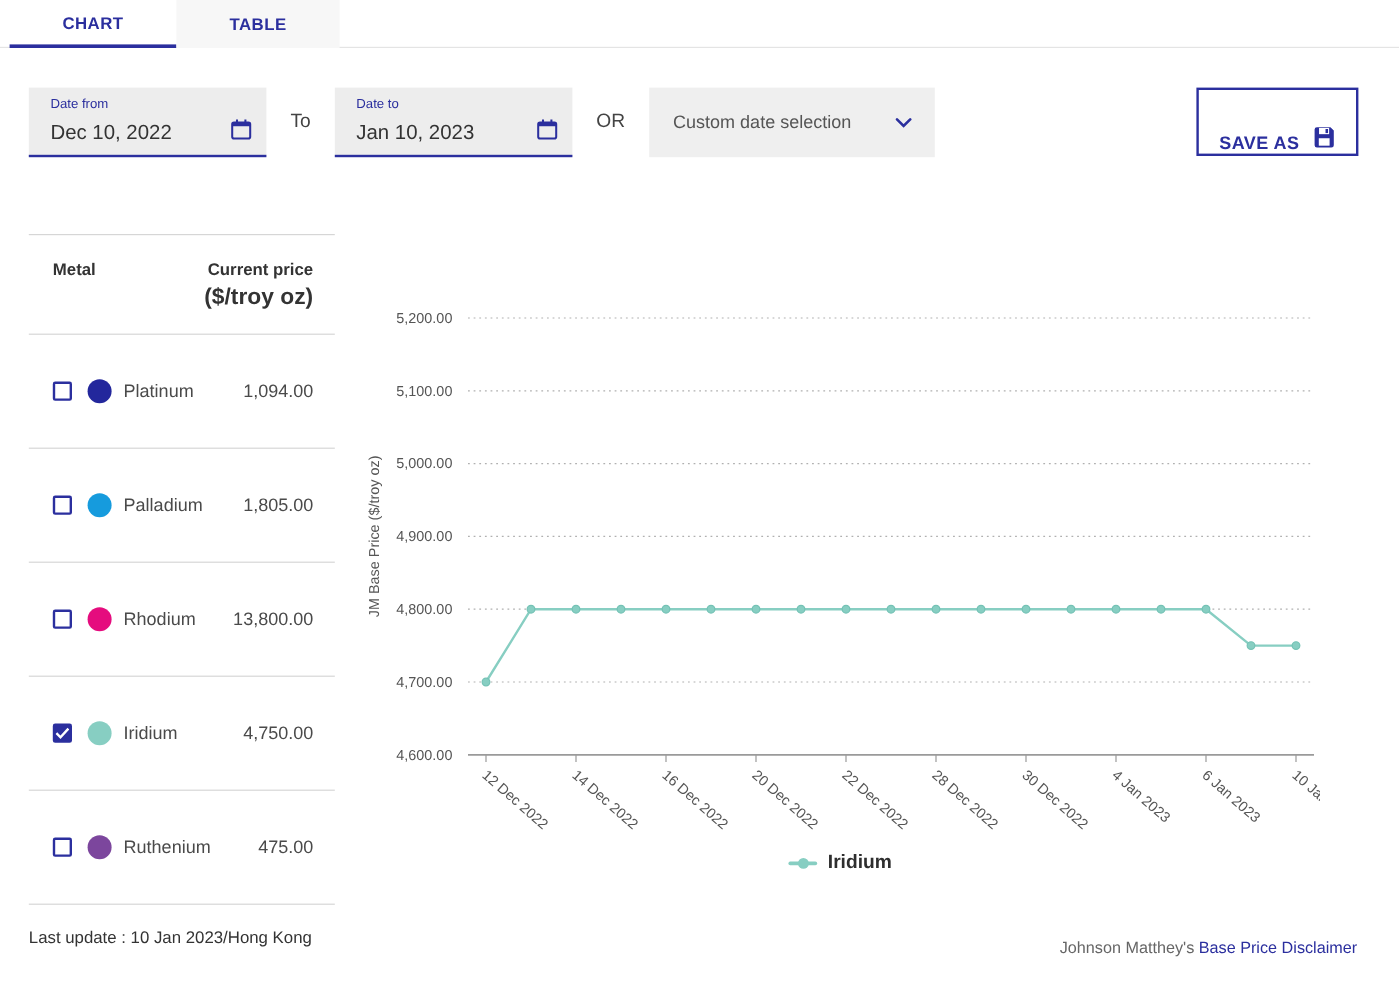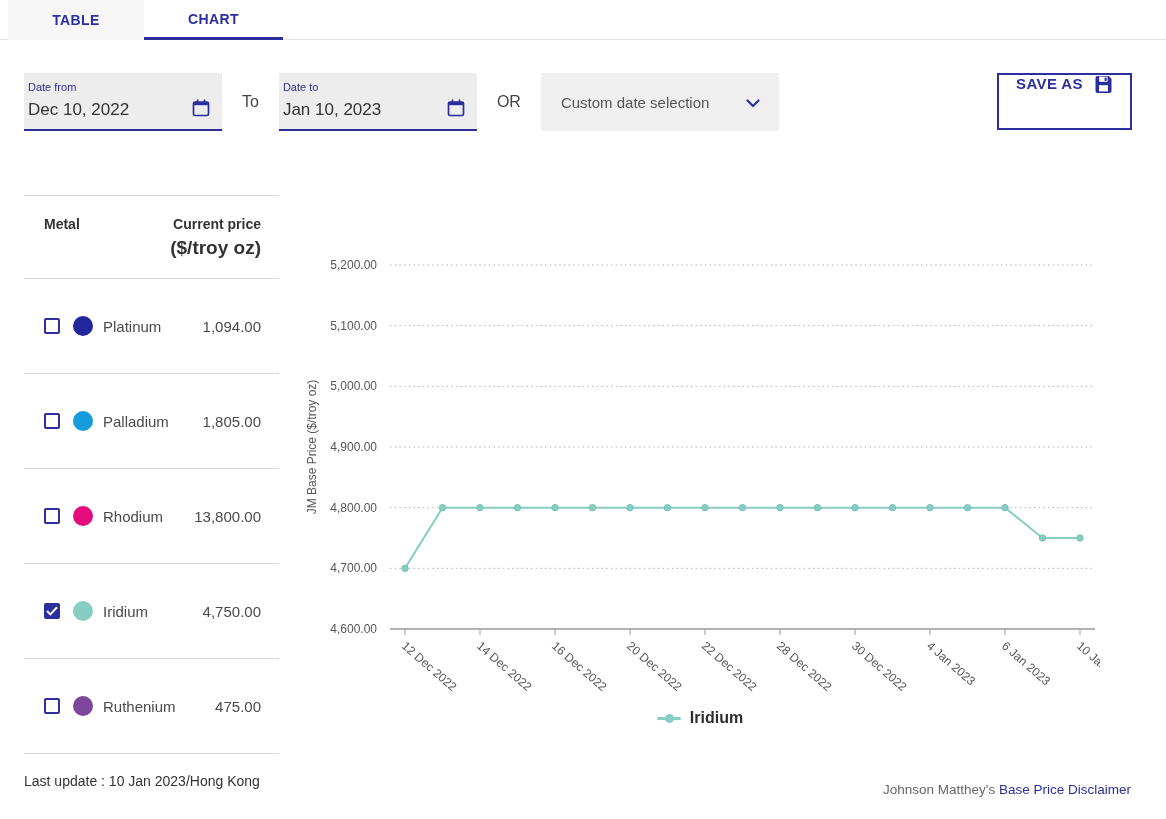--- a/index.html
+++ b/index.html
@@ -11,30 +11,30 @@
   
   .tabs { display:flex; padding-left:8px; height:40px; border-bottom:1px solid #e4e4e4; }
   .tab { width:139px; display:flex; align-items:center; justify-content:center;
     font-size:14px; font-weight:700; letter-spacing:.4px; color:var(--navy); cursor:pointer; height:40px; }
   .tab.active { border-bottom:3px solid var(--navy); }
   .tab.gray-bg { background:#f7f7f7; width:136px; }
 
   
   .controls { display:flex; align-items:flex-start; margin:33px 24px 0 24px; }
   .datefield { width:198px; height:58px; background:#ededed; border-bottom:2px solid var(--navy);
-    padding:8px 11px 0 4px; cursor:pointer; }
+    padding:8px 11px 0 18px; cursor:pointer; }
   .datefield .lbl { font-size:11px; color:var(--navy); }
   .valrow { display:flex; align-items:center; justify-content:space-between; margin-top:5px;gap:38px; }
   .valrow .val { font-size:17px; color:var(--txt); }
   .sep-text { font-size:16px; color:#444; line-height:58px; margin:0 20px; }
   .dropdown { width:238px; height:58px; background:#efefef; display:flex; align-items:center;
     justify-content:space-between; padding:0 19px 0 20px; font-size:15px; color:var(--gray);
     cursor:pointer; }
   .saveas { margin-left:auto; margin-right:10px; width:135px; height:57px; border:2px solid var(--navy);
-    background:#fff; display:flex; align-items:flex-start; justify-content:center; gap:11px;
+    background:#fff; display:flex; align-items:flex-end; justify-content:center; gap:11px;
     font-size:15px; font-weight:700; letter-spacing:.4px; color:var(--navy); cursor:pointer; }
 
   
   .main { display:flex; margin:64px 24px 0 24px; align-items:flex-start; }
 
   
   .metals { width:255px; border-top:1px solid #d6d6d6; }
   .metals-header { display:flex; justify-content:space-between; align-items:flex-start;
     padding:20px 18px 0 20px; height:83px; border-bottom:1px solid #d6d6d6; }
   .metal-h { font-size:14px; font-weight:700; color:var(--txt); }
@@ -63,22 +63,22 @@
   .avg-note { margin-top:7px; padding-left:12px; font-size:14px; color:var(--gray); }
 
   
   .footer-right { position:absolute; top:782px; right:35px; font-size:13.5px; color:#666; }
   .footer-right a { color:var(--navy); cursor:pointer; }
 </style>
 </head>
 <body>
 
 <div class="tabs">
+  <div class="tab active">CHART</div>
   <div class="tab gray-bg">TABLE</div>
-  <div class="tab active">CHART</div>
 </div>
 
 <div class="controls">
   <div class="datefield">
     <div class="lbl">Date from</div>
     <div class="valrow">
       <span class="val">Dec 10, 2022</span>
       <span>
         <svg width="20" height="20" viewBox="0 0 20 20" fill="none" stroke="#2b2f9e" stroke-width="1.7">
           <rect x="2.5" y="4" width="15" height="13.5" rx="1.5"></rect>

